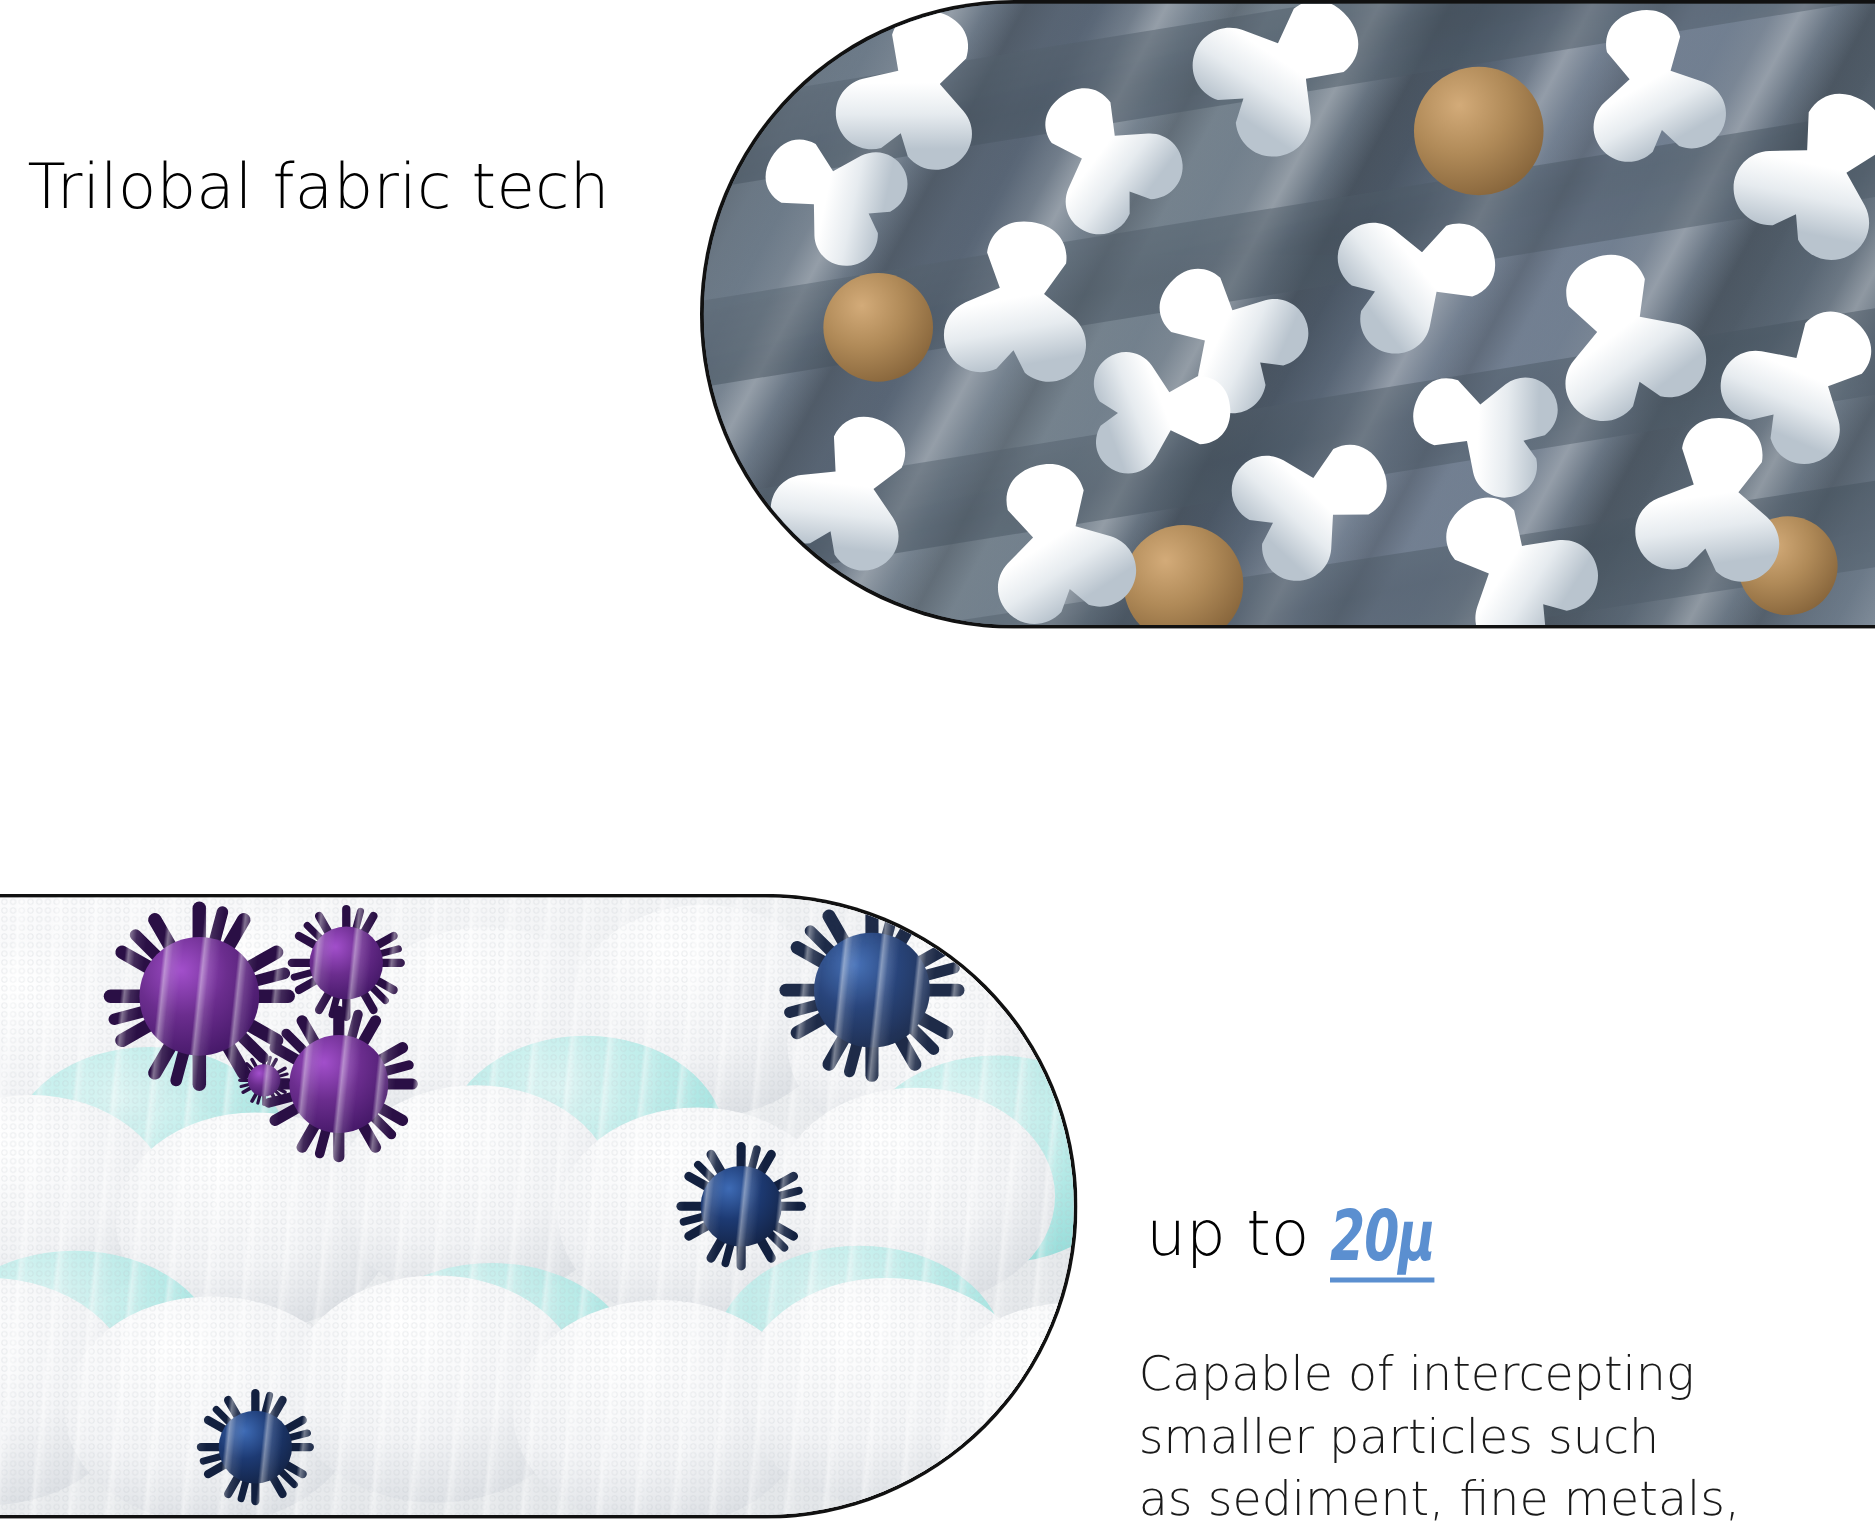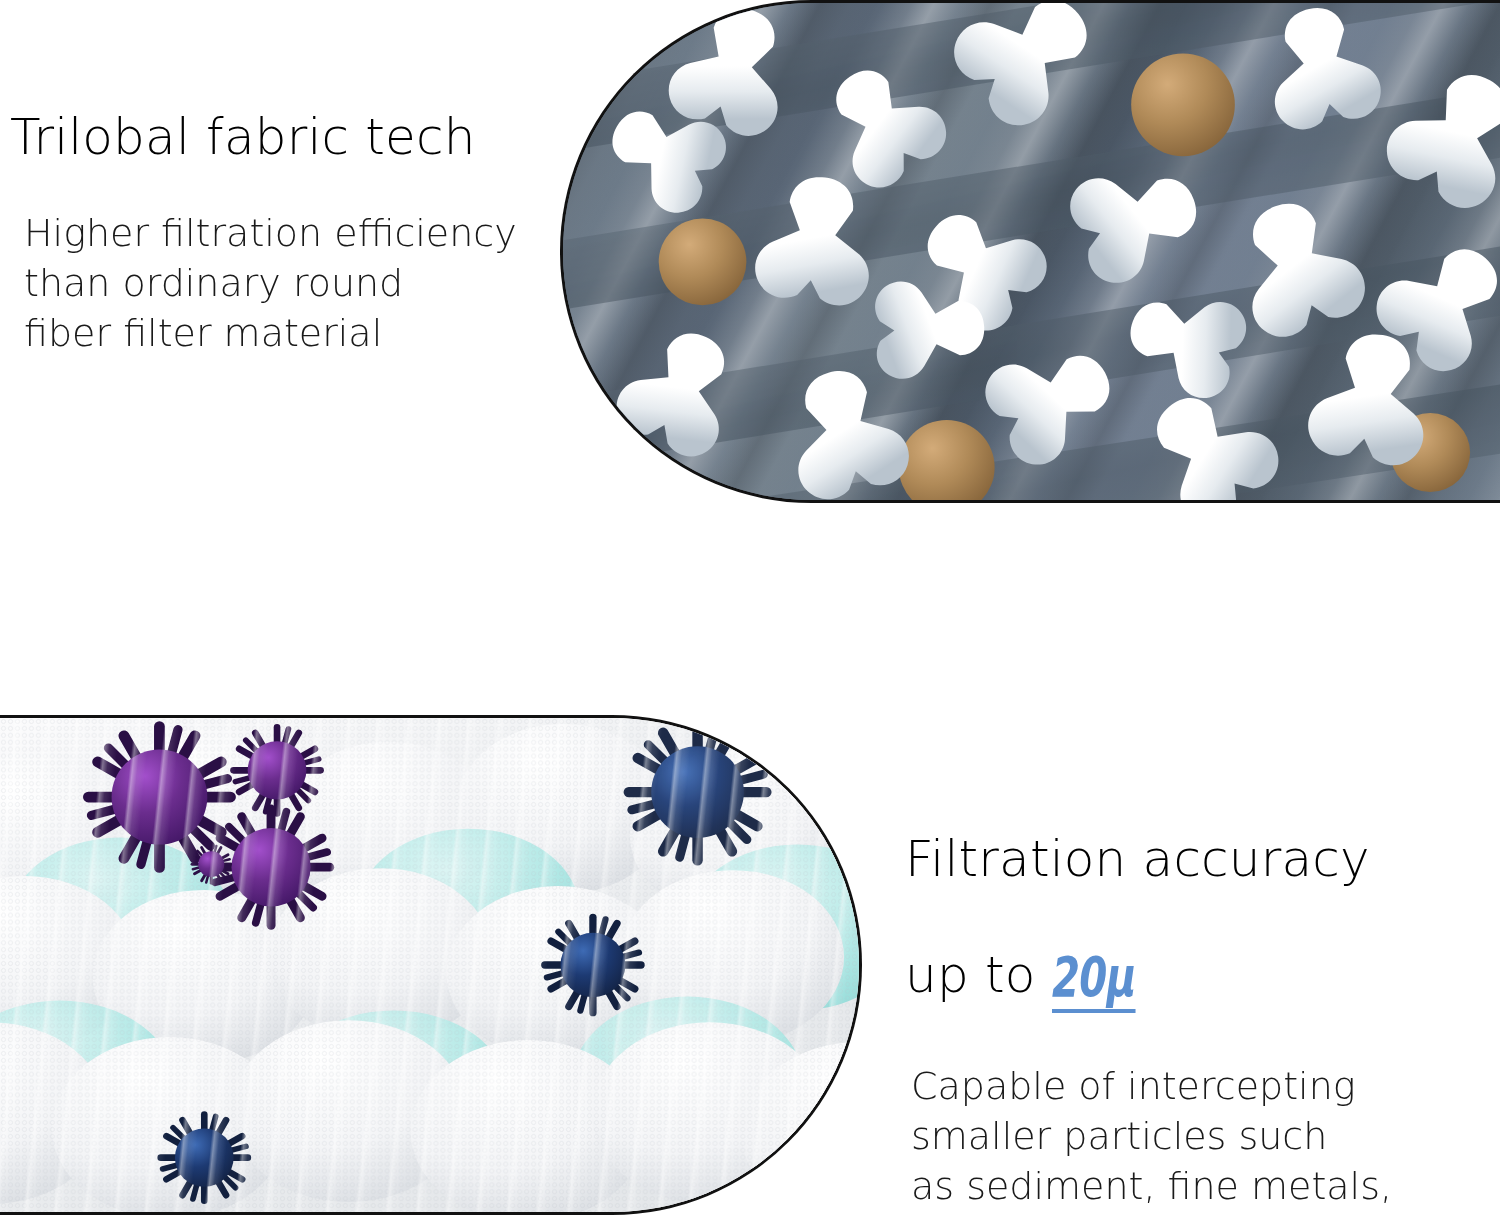--- a/index.html
+++ b/index.html
@@ -73,21 +73,21 @@
     top: 108px;
     width: 560px;
   }
   .heading {
     font-family: "DejaVu Sans", sans-serif;
     font-weight: 300;
     font-size: 50px;
     line-height: 58px;
     letter-spacing: 0.2px;
     color: #000000;
-    margin: 0;
+    margin: 12px;
     white-space: pre-line;
   }
   .body-copy {
     font-family: "DejaVu Sans", sans-serif;
     font-weight: 300;
     font-size: 38px;
     line-height: 50px;
     color: #1a1a1a;
     margin: 0;
     white-space: pre-line;
@@ -236,23 +236,20 @@
         <use href="#trilobe" transform="translate(812,395) rotate(10) scale(1.3)"></use>
         <use href="#trilobe" transform="translate(372,330) rotate(88) scale(1.1)"></use>
         <use href="#trilobe" transform="translate(620,340) rotate(-70) scale(1.12)"></use>
       </g>
     </svg>
   </div>
 </div>
 
 <div class="copy-top">
   <h1 class="heading">Trilobal fabric tech</h1>
-  <p class="body-copy">Higher filtration efficiency
-than ordinary round
-fiber filter material</p>
 </div>
 
 <div class="panel-bottom">
   <div class="mesh-scene">
     <svg class="mesh-svg" viewBox="0 0 862 500" preserveAspectRatio="none">
       <defs>
         <radialGradient id="domeGrad" cx="0.38" cy="0.22" r="0.9">
           <stop offset="0%" stop-color="#ffffff"></stop>
           <stop offset="55%" stop-color="#f3f4f6"></stop>
           <stop offset="100%" stop-color="#d6dadf"></stop>
@@ -370,20 +367,20 @@
           <circle cx="0" cy="0" r="31" fill="url(#navyGrad)"></circle>
         </g>
       </g>
     </svg>
     <div class="streaks"></div>
   </div>
 </div>
 
 <div class="copy-bottom">
   <h1 class="heading">
-    <span>Filtration accuracy</span><br>
+    <br>
     <span>up to </span><span class="measure-wrap"><span class="measure">20µ</span></span>
   </h1>
   <p class="body-copy">Capable of intercepting
 smaller particles such
 as sediment, fine metals,
 colloids, etc.</p>
 </div>
 
 </body></html>

